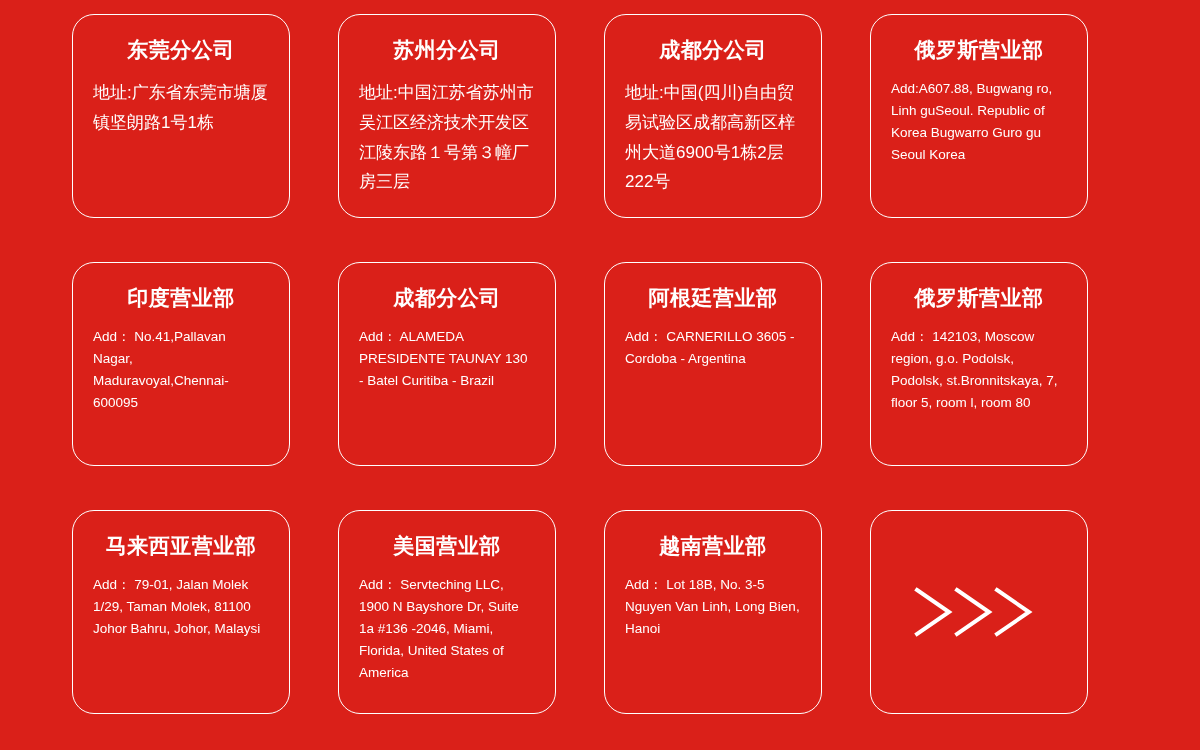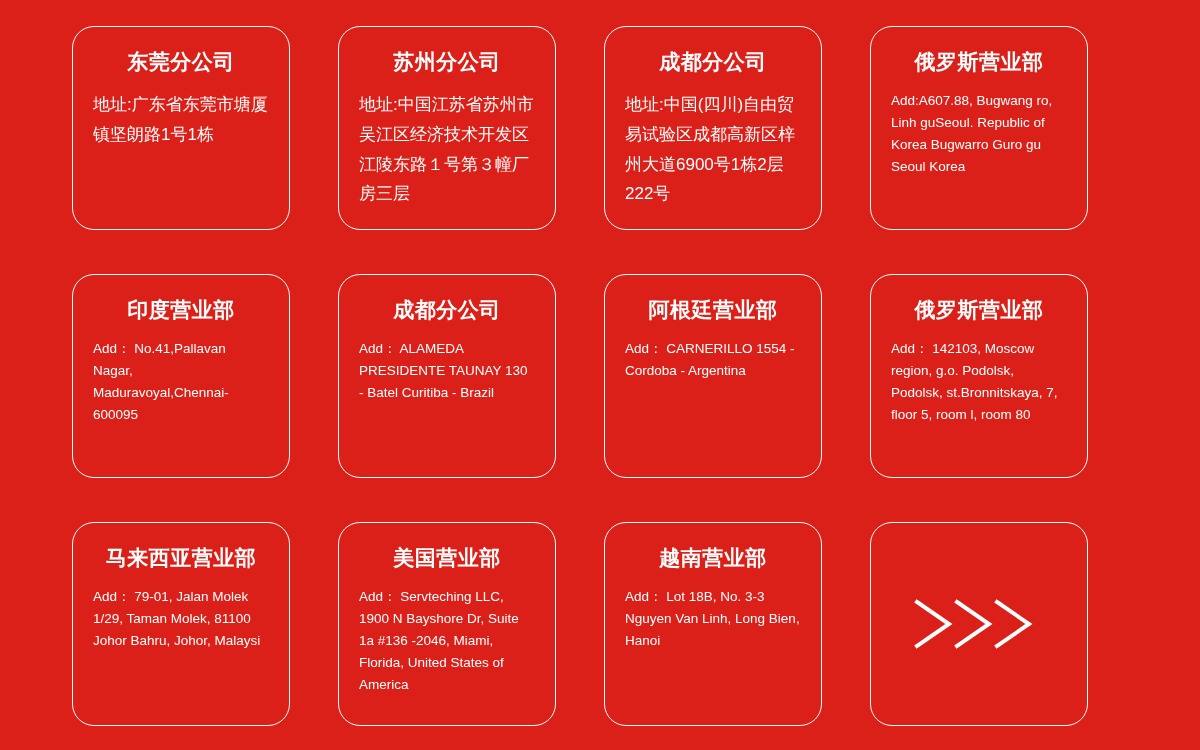--- a/index.html
+++ b/index.html
@@ -10,21 +10,21 @@
     width: 1200px;
     height: 750px;
     background: #da2019;
     font-family: "Liberation Sans", "DejaVu Sans", sans-serif;
     overflow: hidden;
   }
   .grid {
     box-sizing: border-box;
     width: 1107px;
     height: 750px;
-    padding: 26px 72px 24px 72px;
+    padding: 14px 72px 24px 72px;
     display: grid;
     grid-template-columns: repeat(4, 218px);
     grid-template-rows: repeat(3, 204px);
     column-gap: 48px;
     row-gap: 44px;
   }
   .card {
     box-sizing: border-box;
     border: 1.5px solid #ffffff;
     border-radius: 22px;
@@ -101,41 +101,41 @@
     <div class="card-body">Add： No.41,Pallavan Nagar, Maduravoyal,Chennai-600095</div>
   </div>
 
   <div class="card">
     <div class="card-title">成都分公司</div>
     <div class="card-body">Add： ALAMEDA PRESIDENTE TAUNAY 130 - Batel Curitiba - Brazil</div>
   </div>
 
   <div class="card">
     <div class="card-title">阿根廷营业部</div>
-    <div class="card-body">Add： CARNERILLO 1554 - Cordoba - Argentina</div>
+    <div class="card-body">Add： CARNERILLO 3605 - Cordoba - Argentina</div>
   </div>
 
   <div class="card">
     <div class="card-title">俄罗斯营业部</div>
     <div class="card-body">Add： 142103, Moscow region, g.o. Podolsk, Podolsk, st.Bronnitskaya, 7, floor 5, room l, room 80</div>
   </div>
 
   <div class="card">
     <div class="card-title">马来西亚营业部</div>
     <div class="card-body">Add： 79-01, Jalan Molek 1/29, Taman Molek, 81100 Johor Bahru, Johor, Malaysi</div>
   </div>
 
   <div class="card">
     <div class="card-title">美国营业部</div>
     <div class="card-body">Add： Servteching LLC, 1900 N Bayshore Dr, Suite 1a #136 -2046, Miami, Florida, United States of America</div>
   </div>
 
   <div class="card">
     <div class="card-title">越南营业部</div>
-    <div class="card-body">Add： Lot 18B, No. 3-3 Nguyen Van Linh, Long Bien, Hanoi</div>
+    <div class="card-body">Add： Lot 18B, No. 3-5 Nguyen Van Linh, Long Bien, Hanoi</div>
   </div>
 
   <div class="card arrow-card">
     <div class="arrows">
       <svg width="140" height="64" viewBox="0 0 140 64" aria-hidden="true">
         <g fill="none" stroke="#ffffff" stroke-width="4" stroke-linecap="square" stroke-linejoin="miter">
           <polyline points="8,10 40,32 8,54"></polyline>
           <polyline points="48,10 80,32 48,54"></polyline>
           <polyline points="88,10 120,32 88,54"></polyline>
         </g>

